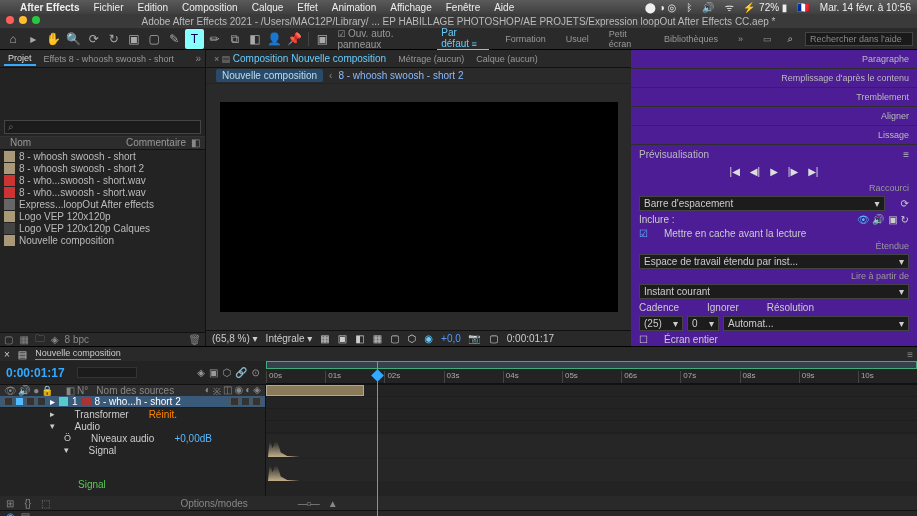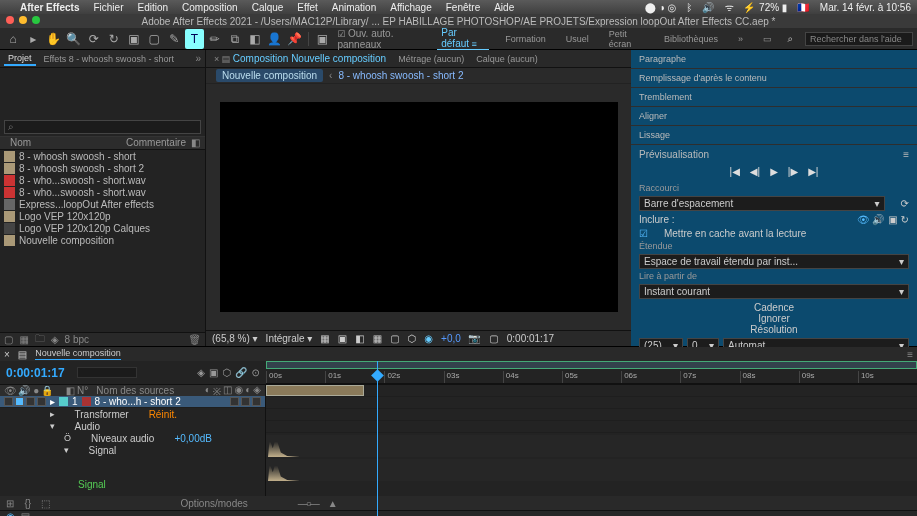--- a/index.html
+++ b/index.html
@@ -39,21 +39,21 @@
 .fico.text{ background:#666;}
 .fico.folder{ background:#444;}
 .proj-footer{ height:14px; background:#292929; display:flex; gap:6px; padding:0 4px; align-items:center; color:#888; border-top:1px solid #111;}
 .center-col{ flex:1; display:flex; flex-direction:column; }
 .center-col .stage{ background:#2a2a2a; flex:1; display:flex; flex-direction:column; }
 .breadcrumb{ height:16px; background:#2a2a2a; display:flex; align-items:center; gap:6px; padding:0 10px; font-size:9px; color:#8bf; border-bottom:1px solid #222;}
 .breadcrumb .bc-active{ background:#2a4a6a; padding:1px 6px; border-radius:2px; color:#bde;}
 .viewer{ flex:1; display:flex; align-items:center; justify-content:center; background:#2a2a2a;}
 .canvas{ width: 398px; height:210px; background:#000;}
 .viewer-footer{ height:16px; background:#292929; display:flex; gap:8px; align-items:center; padding:0 6px; font-size:9px; color:#ccc; border-top:1px solid #111;}
-.right-panel{ width:286px; background:#0c4a6e;}
+.right-panel{ width:286px; background:#4c1d95;text-align:right;}
 .rp-item{ padding:4px 8px; border-bottom:1px solid #2e2e2e; font-size:9px; color:#bbb;}
 .rp-preview{ padding:4px 8px;}
 .rp-preview .title{ color:#bbb; display:flex; justify-content:space-between;}
 .play-ctrl{ display:flex; justify-content:center; gap:10px; margin:6px 0; color:#ddd;}
 .rp-sub{ font-size:9px; color:#999; margin-top:2px;}
 .rp-field{ display:flex; align-items:center; gap:16px; margin-top:3px;}
 .rp-select{ background:#1c1c1c; border:1px solid #444; color:#ccc; font-size:9px; padding:1px 4px; flex:1; display:flex; justify-content:space-between;}
 .timeline{ height: 164px; background:#232323; border-top:1px solid #000; display:flex; flex-direction:column;}
 .tl-tabs{ height:14px; background:#292929; display:flex; align-items:center; padding:0 4px; gap:8px;}
 .tl-tabs .tltab{ font-size:9px; color:#ccc; border-bottom:1px solid #3af; padding-bottom:1px;}
@@ -296,21 +296,21 @@
             <span>▾</span>
           </div>
         </div>
       <div class="rp-sub">Lire à partir de</div>
       <div class="rp-field">
           <div class="rp-select">
             <span>Instant courant</span>
             <span>▾</span>
           </div>
         </div>
-      <div class="rp-field" style="gap:0;flex-direction:column;">
+      <div class="rp-field" style="gap:28px;">
         <span>Cadence</span>
         <span>Ignorer</span>
         <span>Résolution</span>
       </div>
       <div class="rp-field" style="gap:4px;">
         <div class="rp-select" style="flex:0 0 44px;">
             <span>(25)</span>
             <span>▾</span>
           </div>
         <div class="rp-select" style="flex:0 0 32px;">

